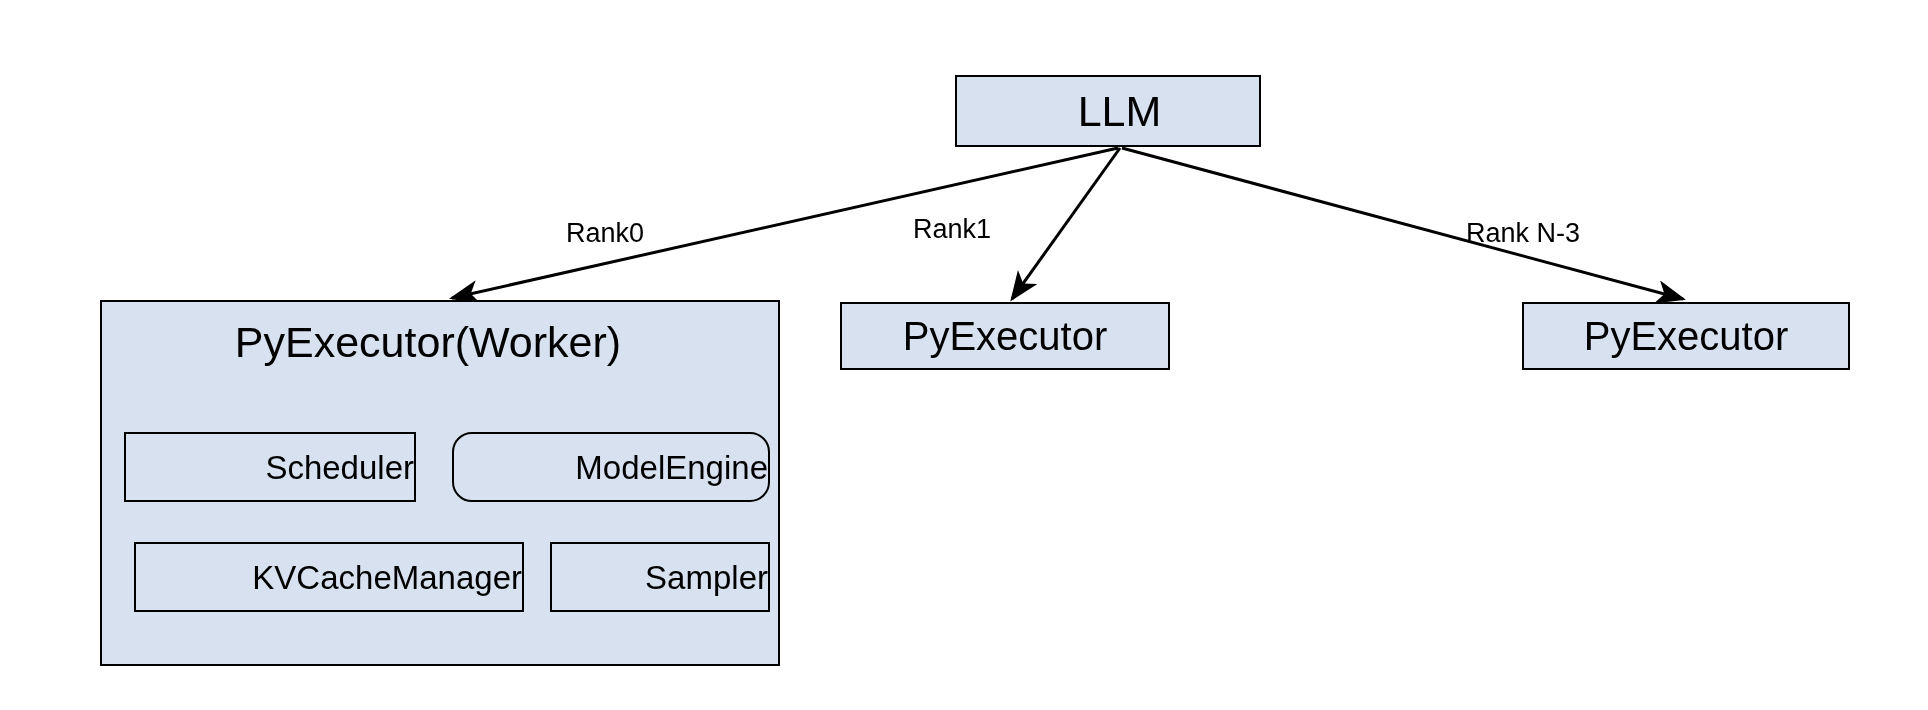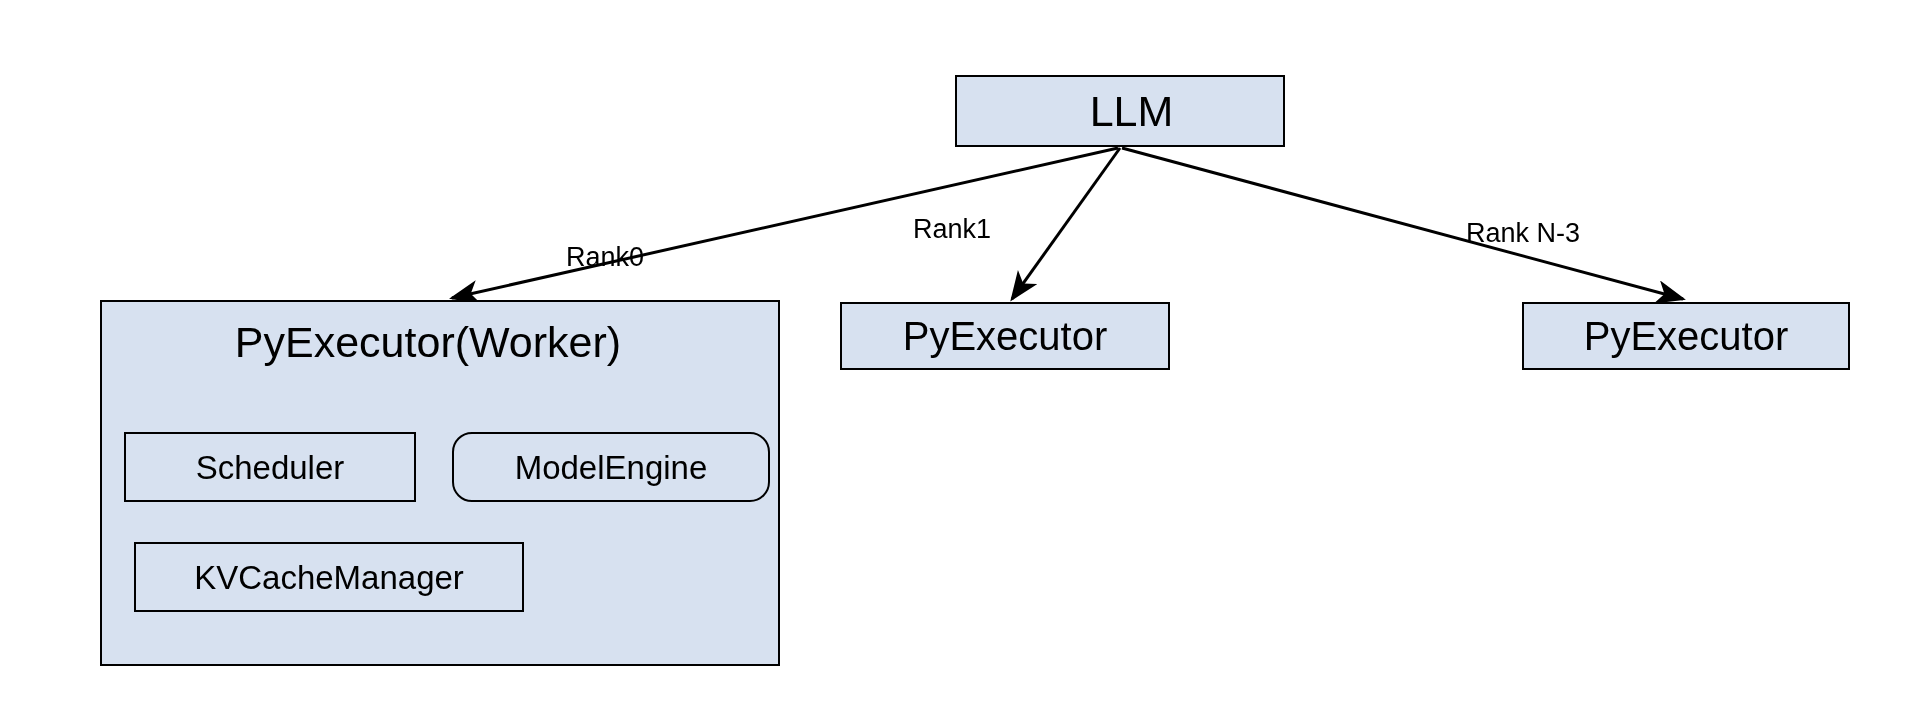--- a/index.html
+++ b/index.html
@@ -36,21 +36,21 @@
     align-items: center;
     justify-content: center;
     text-align: center;
     white-space: nowrap;
     line-height: 1;
   }
   
   #node-llm {
     left: 955px;
     top: 75px;
-    width: 330px;
+    width: 306px;
     height: 72px;
     font-size: 43px;
     padding-left: 23px;
   }
   
   #node-worker {
     left: 100px;
     top: 300px;
     width: 680px;
     height: 366px;
@@ -67,21 +67,21 @@
     line-height: 1.15;
     white-space: nowrap;
   }
   .subnode {
     position: absolute;
     box-sizing: border-box;
     background: #d7e1f0;
     border: 2px solid #000000;
     display: flex;
     align-items: center;
-    justify-content: center;
+    justify-content: flex-end;
     text-align: center;
     white-space: nowrap;
     font-size: 33px;
     line-height: 1;
   }
   #sub-scheduler      { left: 22px;  top: 130px; width: 292px; height: 70px; }
   #sub-modelengine    { left: 350px; top: 130px; width: 318px; height: 70px; border-radius: 20px; }
   #sub-kvcachemanager { left: 32px;  top: 240px; width: 390px; height: 70px; }
   #sub-sampler        { left: 448px; top: 240px; width: 220px; height: 70px; }
 
@@ -101,21 +101,21 @@
     font-size: 40px;
   }
 
   .edge-label {
     position: absolute;
     font-size: 27px;
     line-height: 1;
     white-space: nowrap;
     color: #000000;
   }
-  #label-rank0   { left: 566px;  top: 220px; margin-top: 24px; }
+  #label-rank0   { left: 566px;  top: 220px; }
   #label-rank1   { left: 913px;  top: 216px; }
   #label-rankn1  { left: 1466px; top: 220px; }
 </style>
 </head>
 <body>
 
 <div id="canvas">
 
   <svg id="edges" viewBox="0 0 1928 710" width="1928" height="710" xmlns="http://www.w3.org/2000/svg">
     <defs>
@@ -147,20 +147,23 @@
     </div>
 
     <div class="subnode" id="sub-modelengine">
       <span>ModelEngine</span>
     </div>
 
     <div class="subnode" id="sub-kvcachemanager">
       <span>KVCacheManager</span>
     </div>
 
+    <div class="subnode" id="sub-sampler">
+      <span>Sampler</span>
+    </div>
   </div>
 
   <div class="node" id="node-exec-rank1">
     <span>PyExecutor</span>
   </div>
 
   <div class="node" id="node-exec-rankn">
     <span>PyExecutor</span>
   </div>
 

